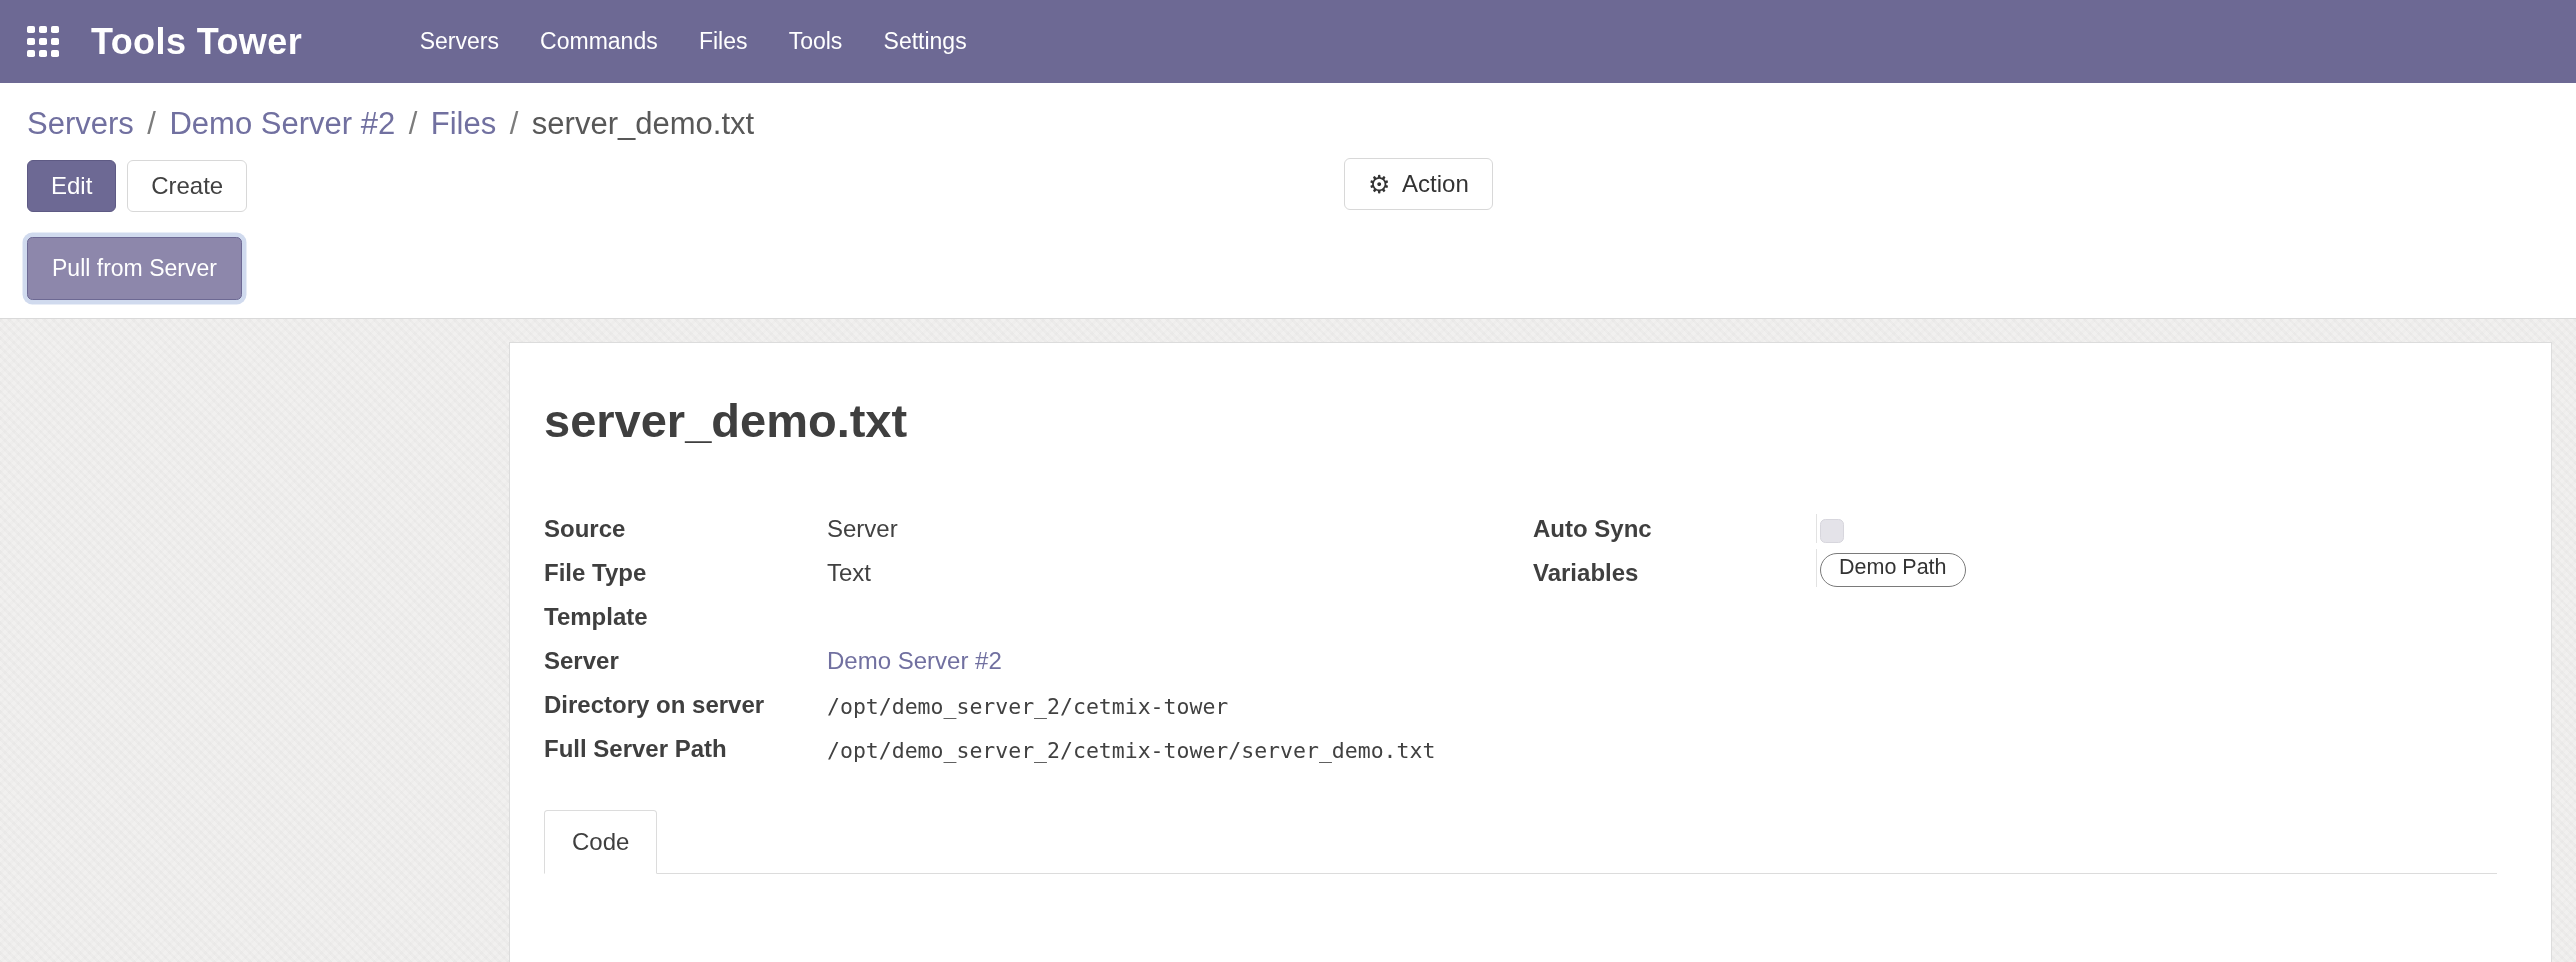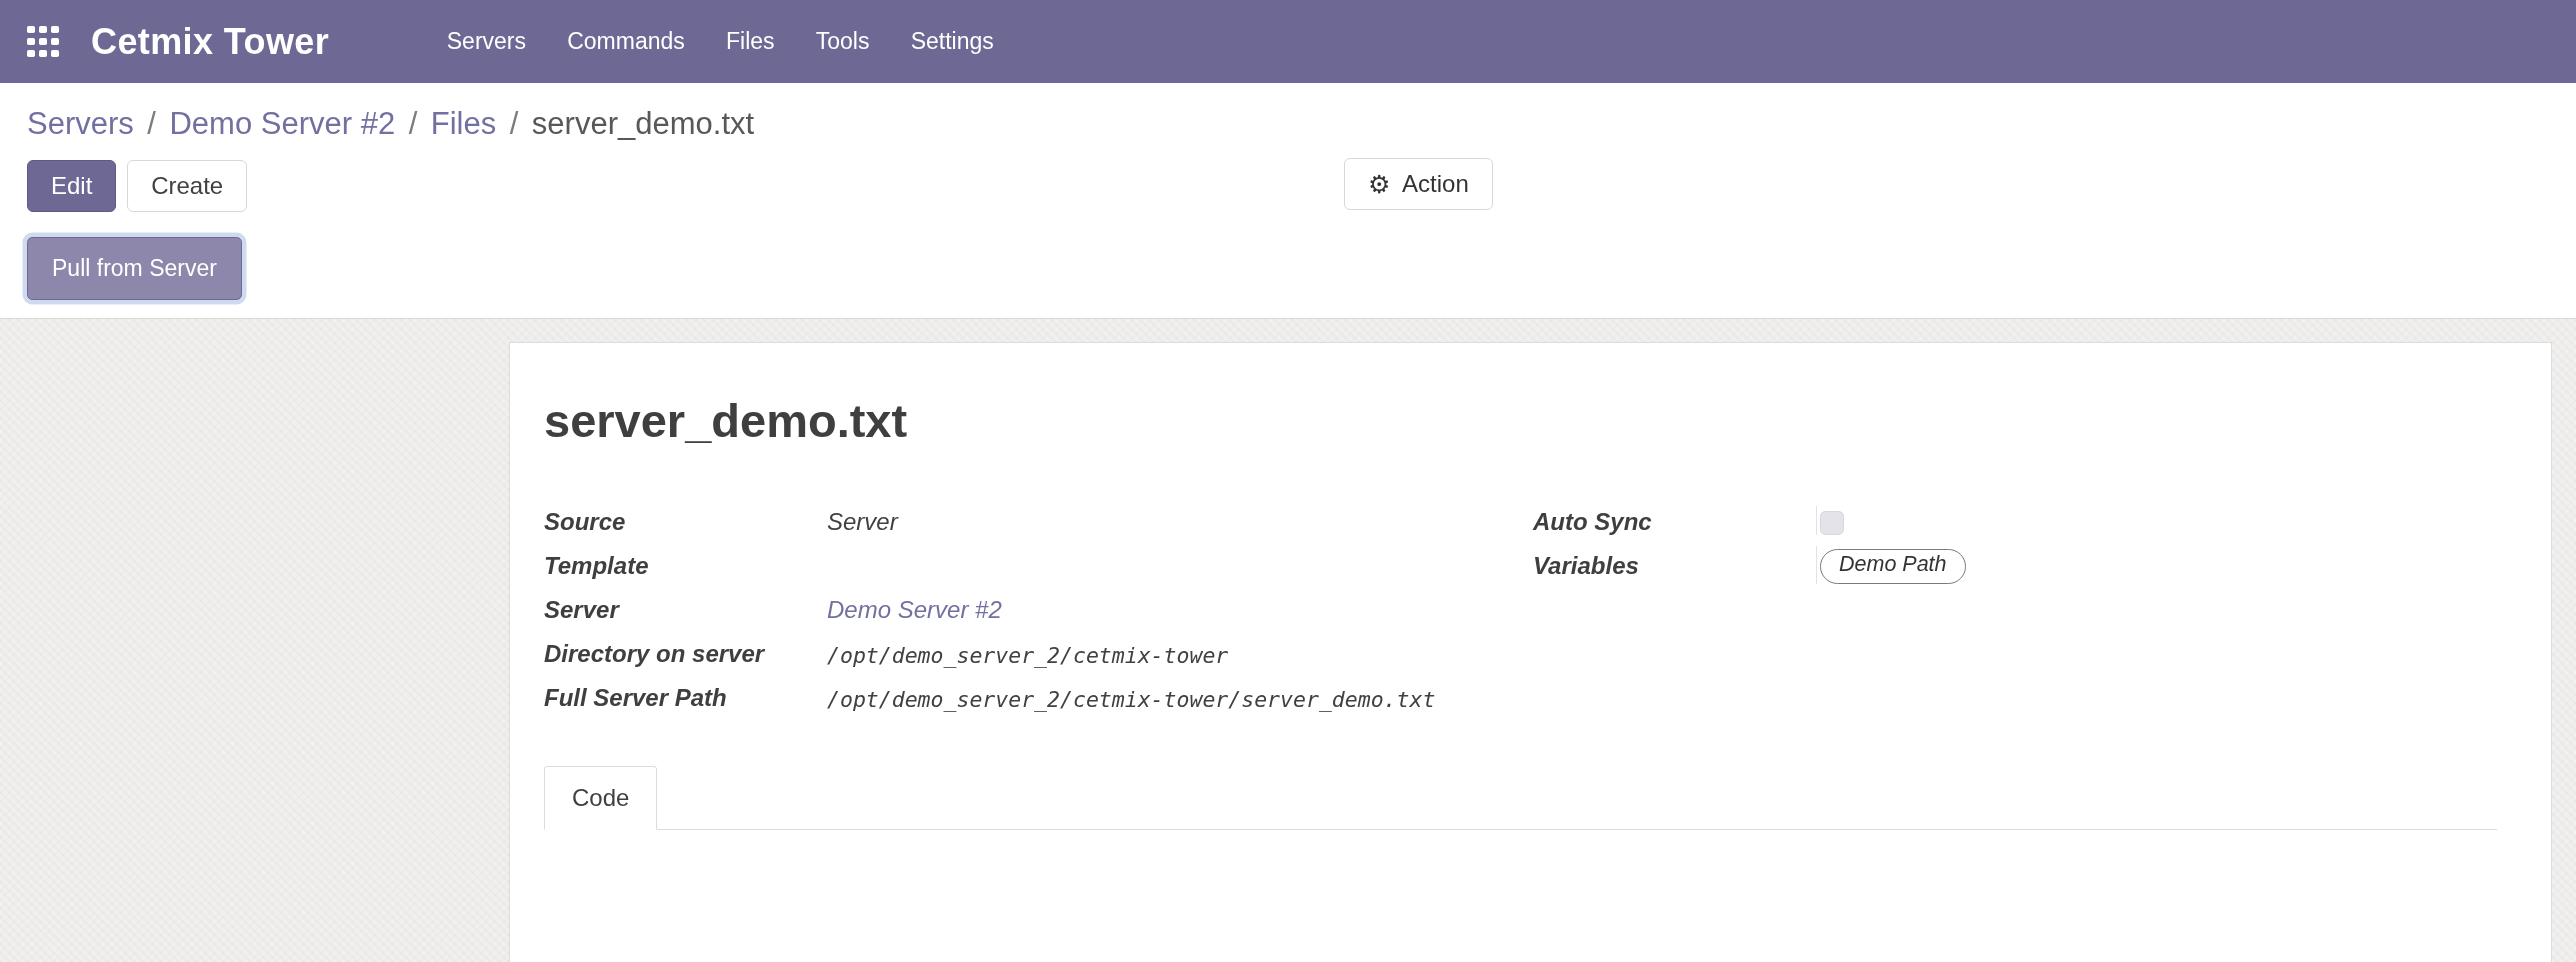--- a/index.html
+++ b/index.html
@@ -124,21 +124,21 @@
     font-size: 47px;
     font-weight: bold;
     color:#3f3f3f;
     margin: 0;
     line-height: 1.1;
   }
 
   .fields { display:flex; margin-top: 52px; }
   .col-left { width: 989px; flex: none; }
   .col-right { flex: 1; }
-  .f-row { display:flex; align-items: center; min-height: 44px; font-style: italic; }
+  .f-row { display:flex; align-items: flex-end; min-height: 44px; }
   .f-label {
     width: 283px; flex:none;
     font-weight: bold;
     font-size: 24px;
     color:#3f3f3f;
     padding-top: 2.7px;
     white-space: nowrap;
   }
   .f-value { font-size: 24px; color:#414141; padding-top: 2.7px; }
   .mono { font-family: "DejaVu Sans Mono", monospace; font-size: 21.5px; padding-top: 5.4px; }
@@ -194,21 +194,21 @@
     <span></span>
       <span></span>
       <span></span>
     <span></span>
       <span></span>
       <span></span>
     <span></span>
       <span></span>
       <span></span>
   </div>
-  <div class="brand">Cetmix Tower</div>
+  <div class="brand">Tools Tower</div>
   <div class="nav-menu">
     <div class="nav-item">Servers</div>
     <div class="nav-item">Commands</div>
     <div class="nav-item">Files</div>
     <div class="nav-item">Tools</div>
     <div class="nav-item">Settings</div>
   </div>
 </div>
 
 <div class="breadcrumb-bar">
@@ -241,20 +241,24 @@
     <h1 class="sheet-title">server_demo.txt</h1>
 
     <div class="fields">
 
       <div class="col-left">
         <div class="f-row">
           <div class="f-label">Source</div>
           <div class="f-value">Server</div>
         </div>
         <div class="f-row">
+          <div class="f-label">File Type</div>
+          <div class="f-value">Text</div>
+        </div>
+        <div class="f-row">
           <div class="f-label">Template</div>
           <div class="f-value"></div>
         </div>
         <div class="f-row">
           <div class="f-label">Server</div>
           <div class="f-value value-link">Demo Server #2</div>
         </div>
         <div class="f-row">
           <div class="f-label">Directory on server</div>
           <div class="f-value mono">/opt/demo_server_2/cetmix-tower</div>

